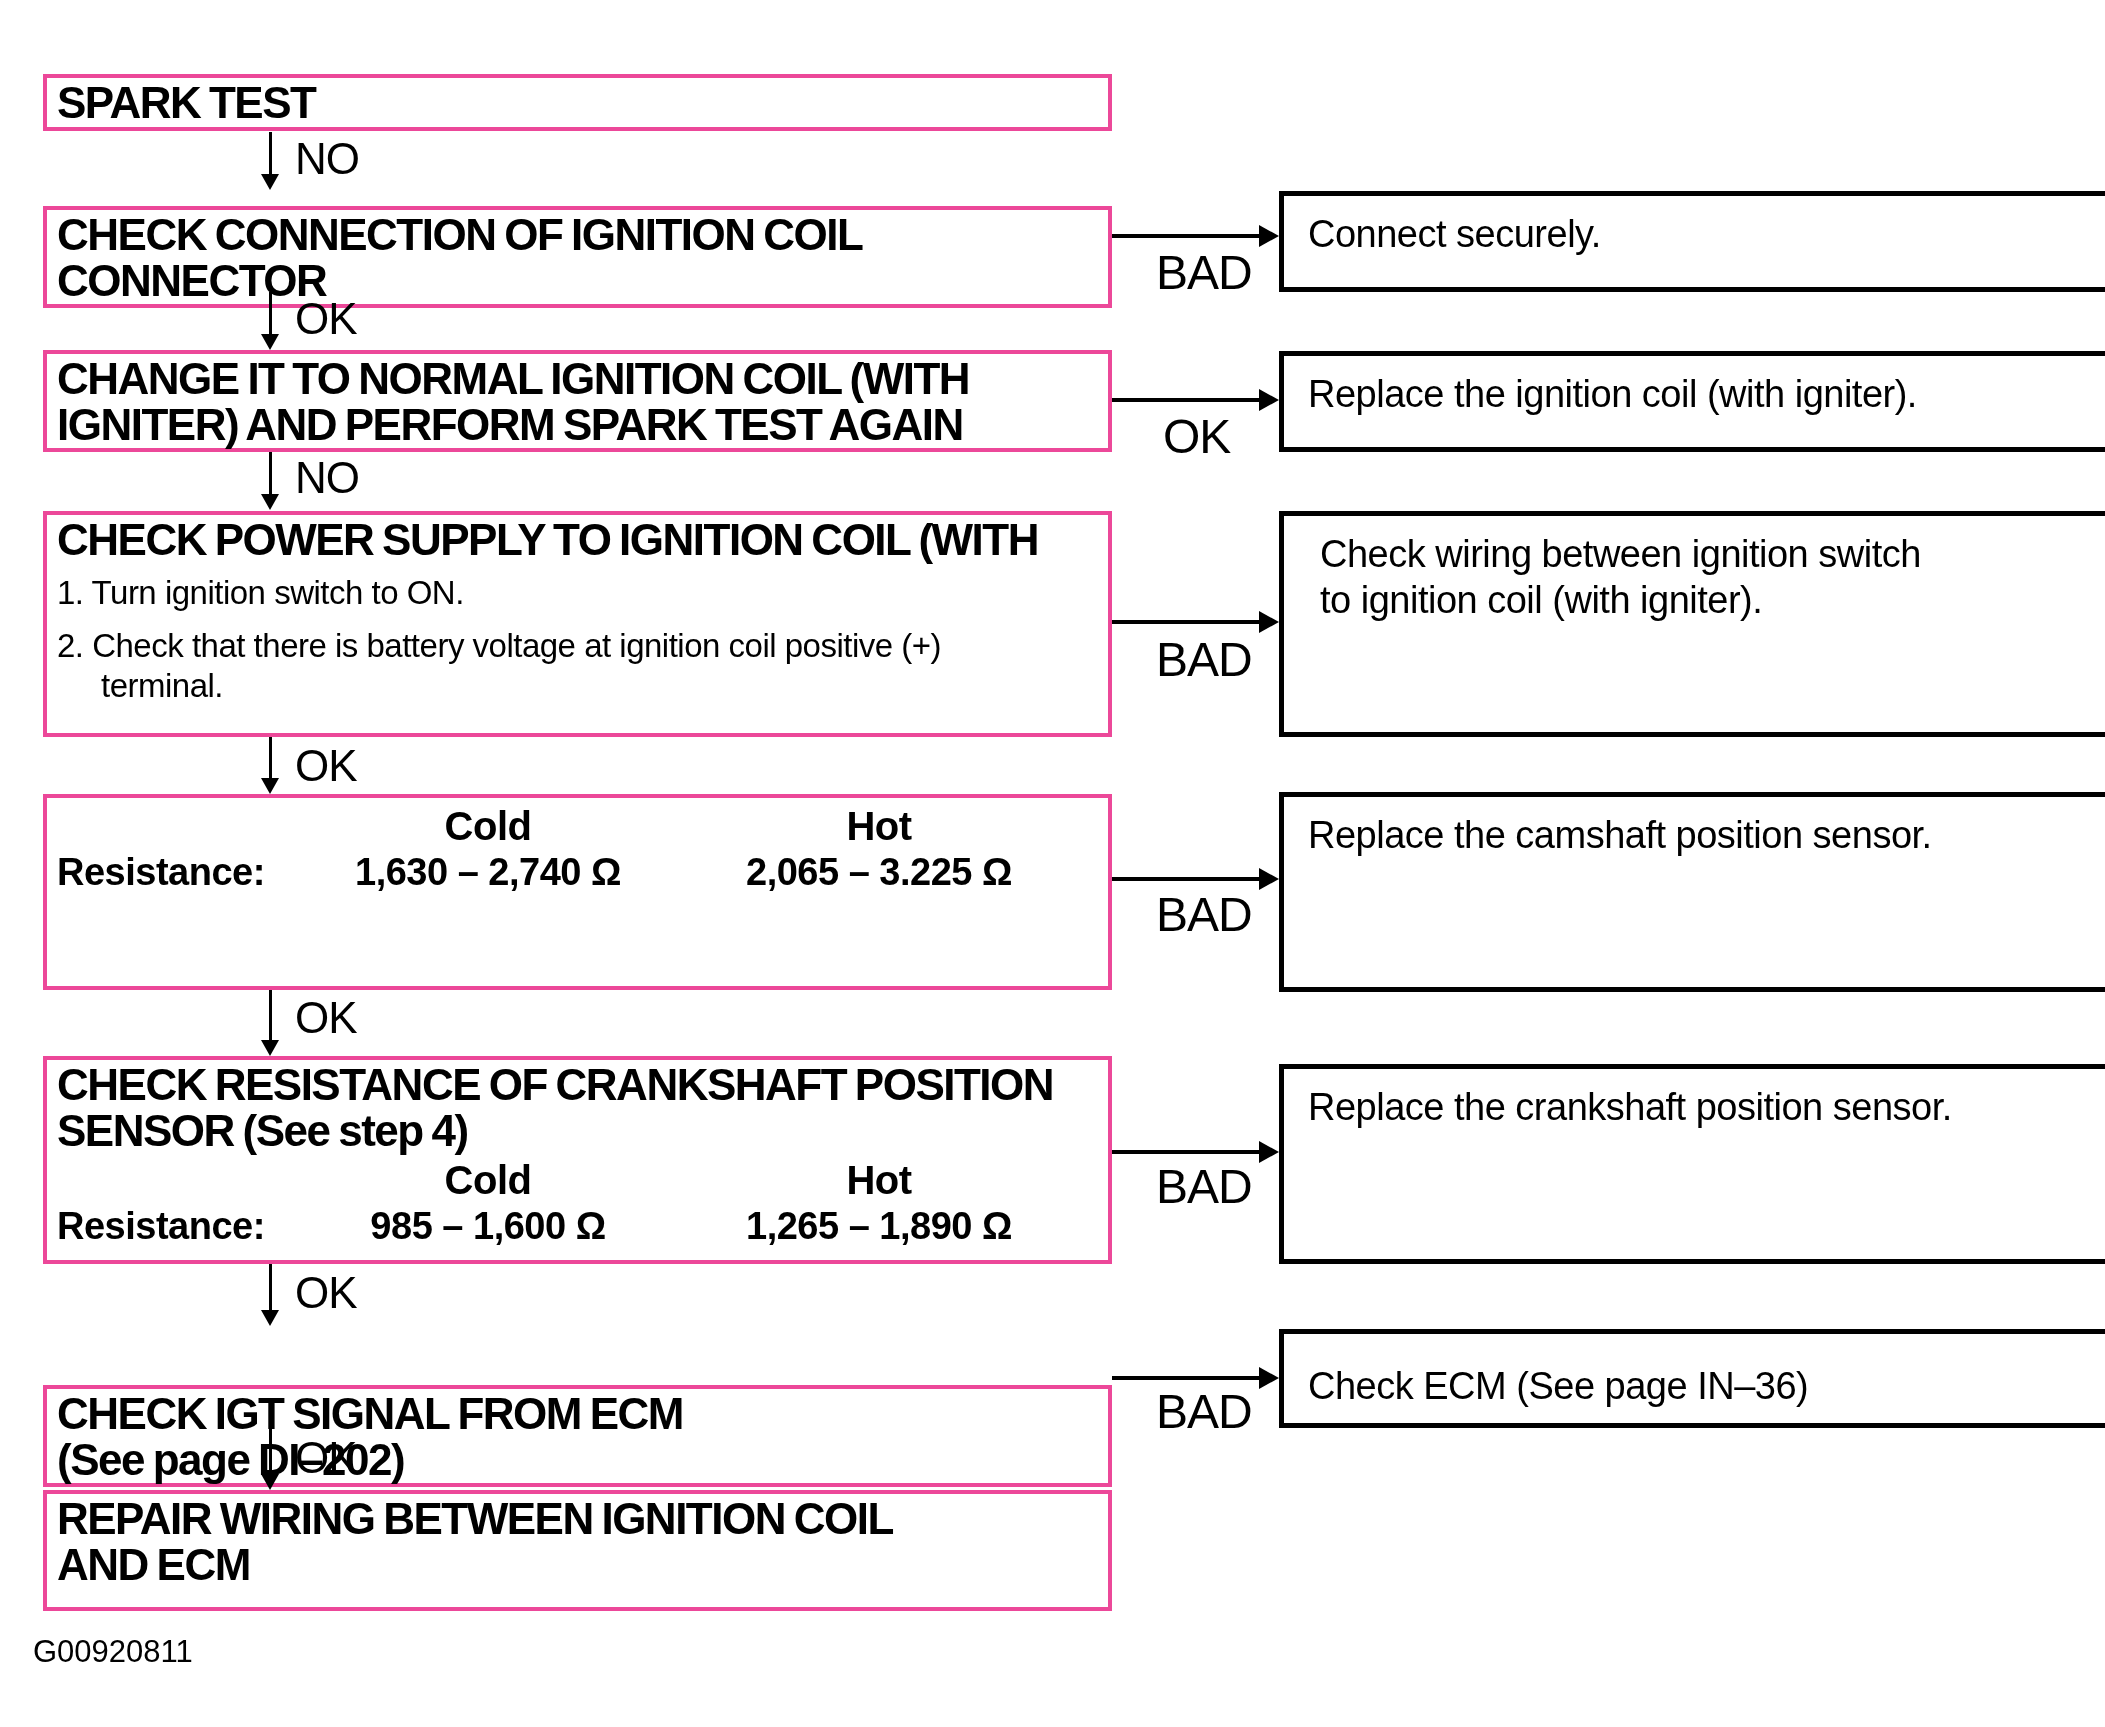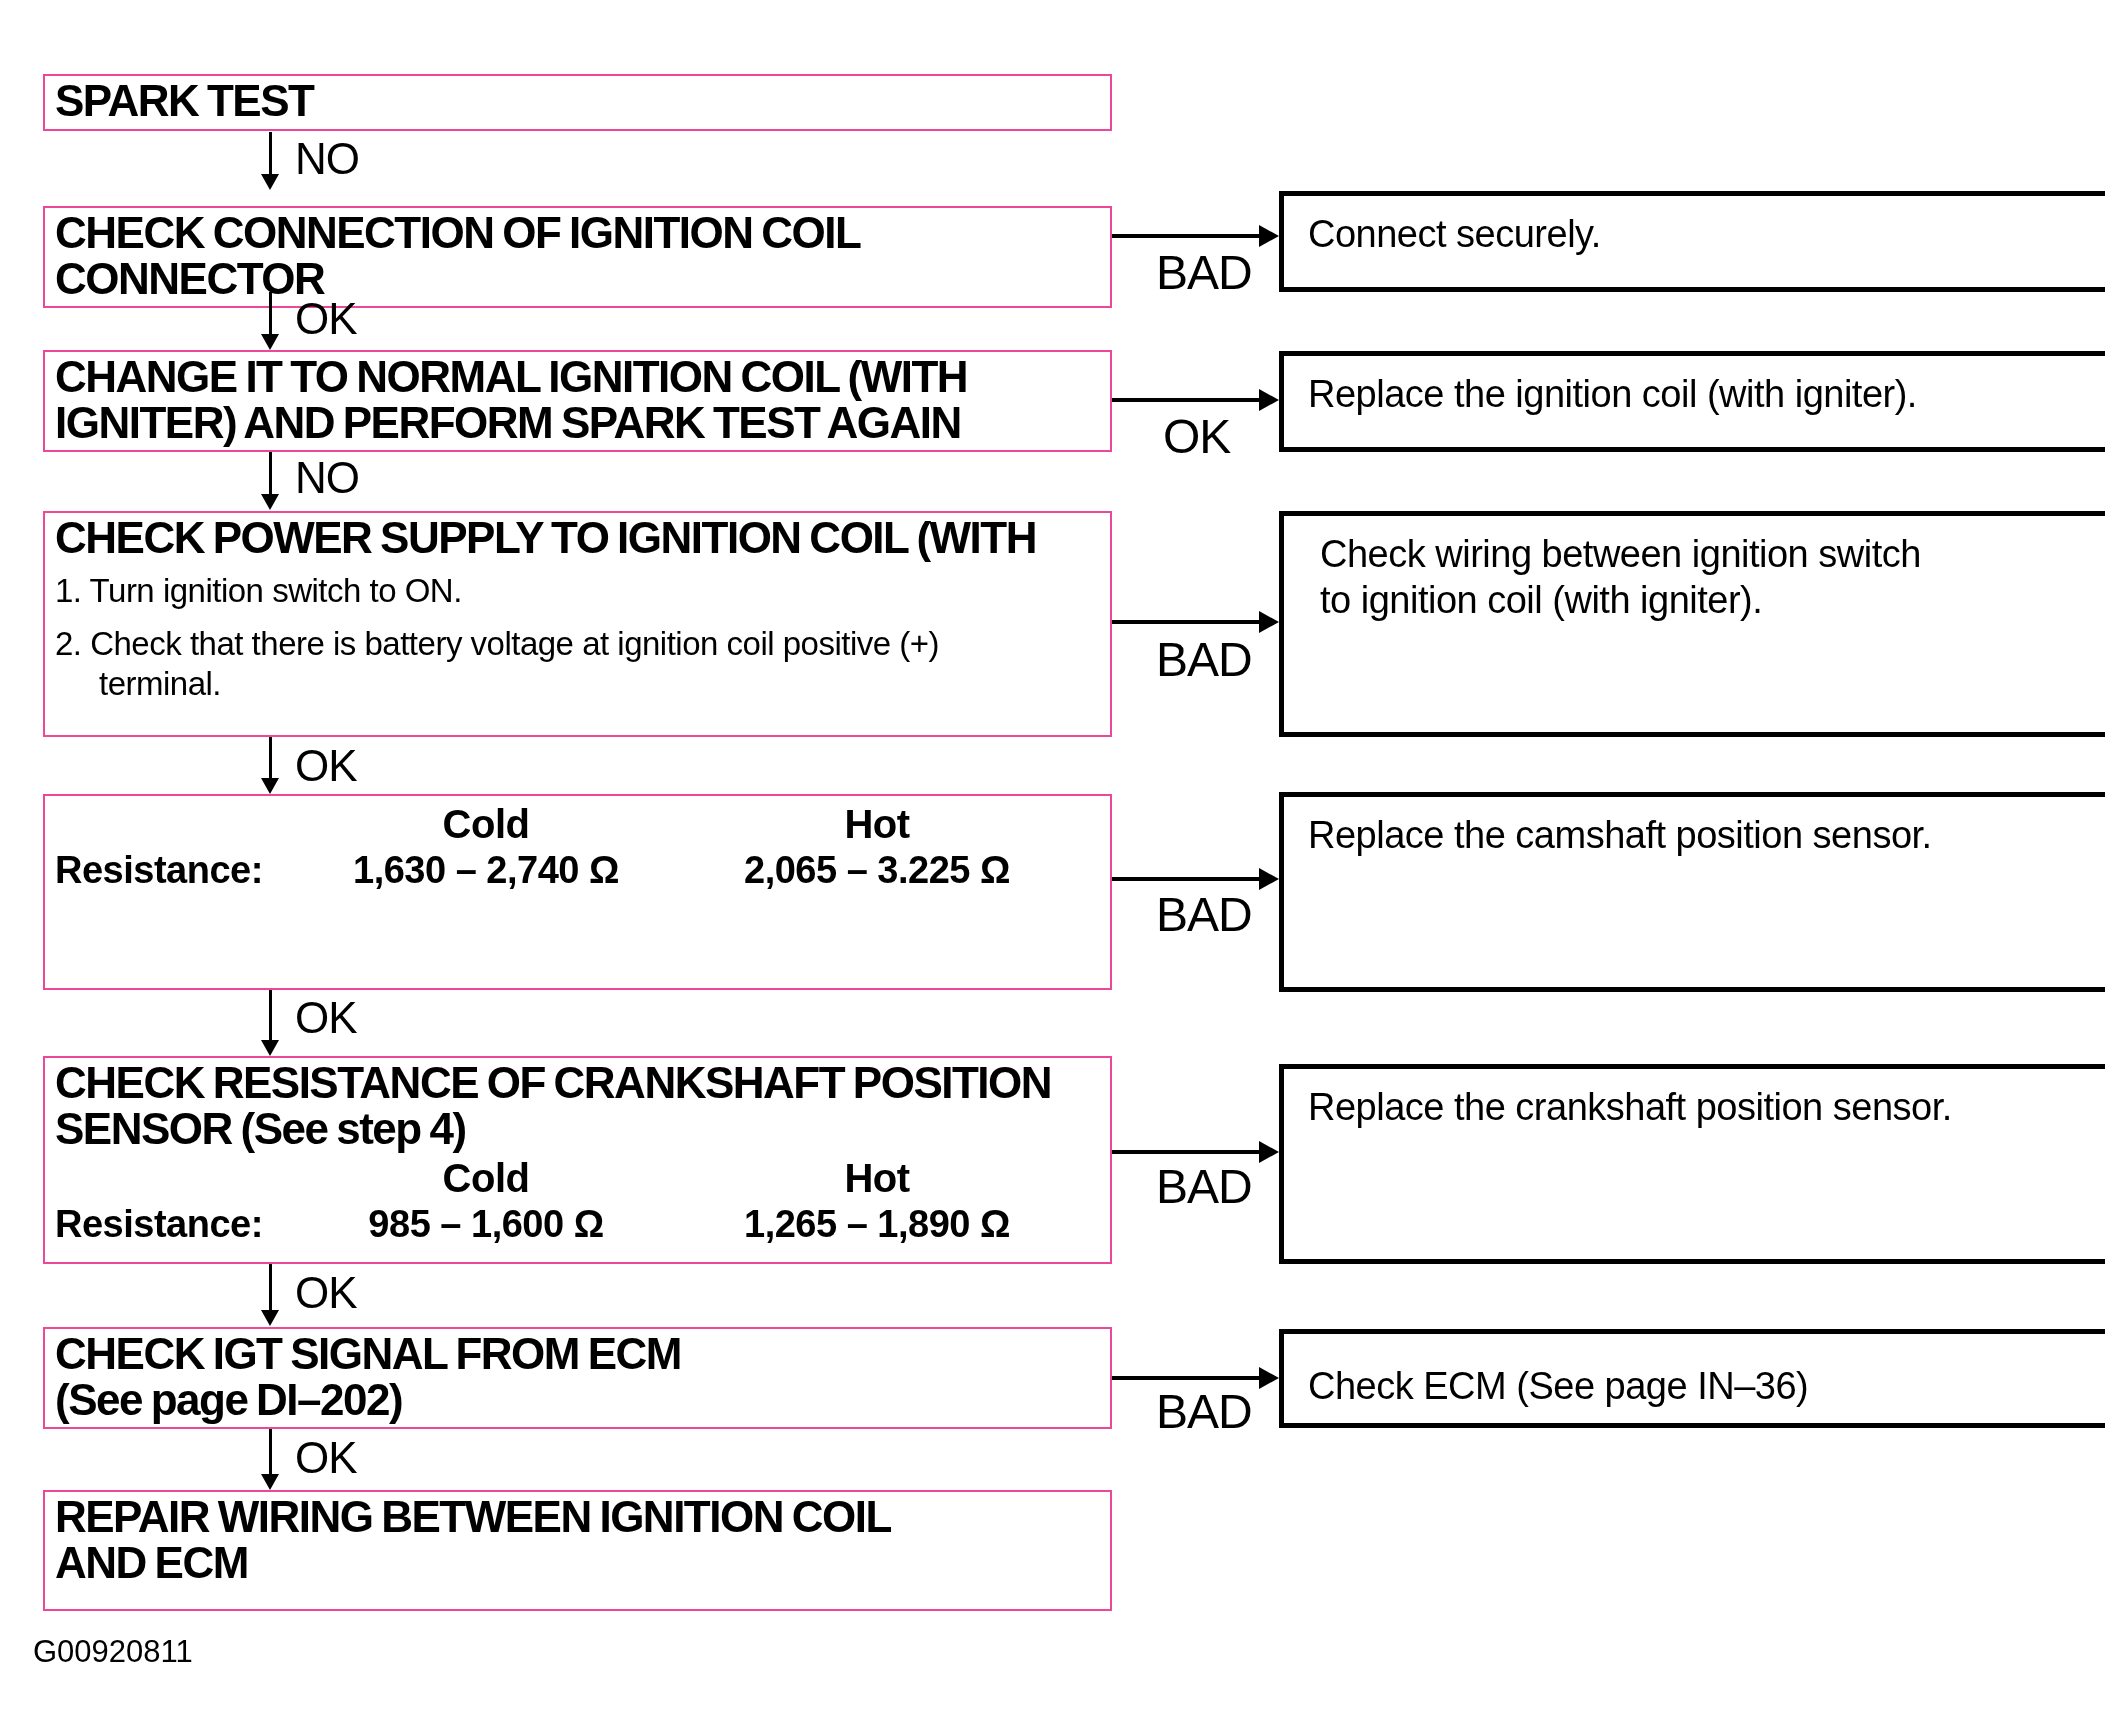--- a/index.html
+++ b/index.html
@@ -7,30 +7,30 @@
     position:relative;
     width:2106px;height:1728px;
     background:#fff;
     color:#000;
     font-family:"Liberation Sans", sans-serif;
     overflow:hidden;
   }
   
   .lbox{
     position:absolute;left:43px;width:1069px;
-    border:2px solid #ec4899;background:#fff;box-sizing:border-box;
+    border:4px solid #ec4899;background:#fff;box-sizing:border-box;
     padding:2px 12px 0 10px;
   }
   #l1{top:74px;height:57px;}
   #l2{top:206px;height:102px;}
   #l3{top:350px;height:102px;}
   #l4{top:511px;height:226px;}
   #l5{top:794px;height:196px;}
   #l6{top:1056px;height:208px;}
-  #l7{top:1327px;height:102px;}
+  #l7{top:1385px;height:102px;}
   #l8{top:1490px;height:121px;}
   .hd span{
     display:block;
     font-size:44px;font-weight:bold;line-height:1.04;
     letter-spacing:-1.5px;word-spacing:-2px;white-space:nowrap;
   }
   
   .rbox{
     position:absolute;left:1279px;width:924px;
     border:5px solid #000;background:#fff;box-sizing:border-box;

